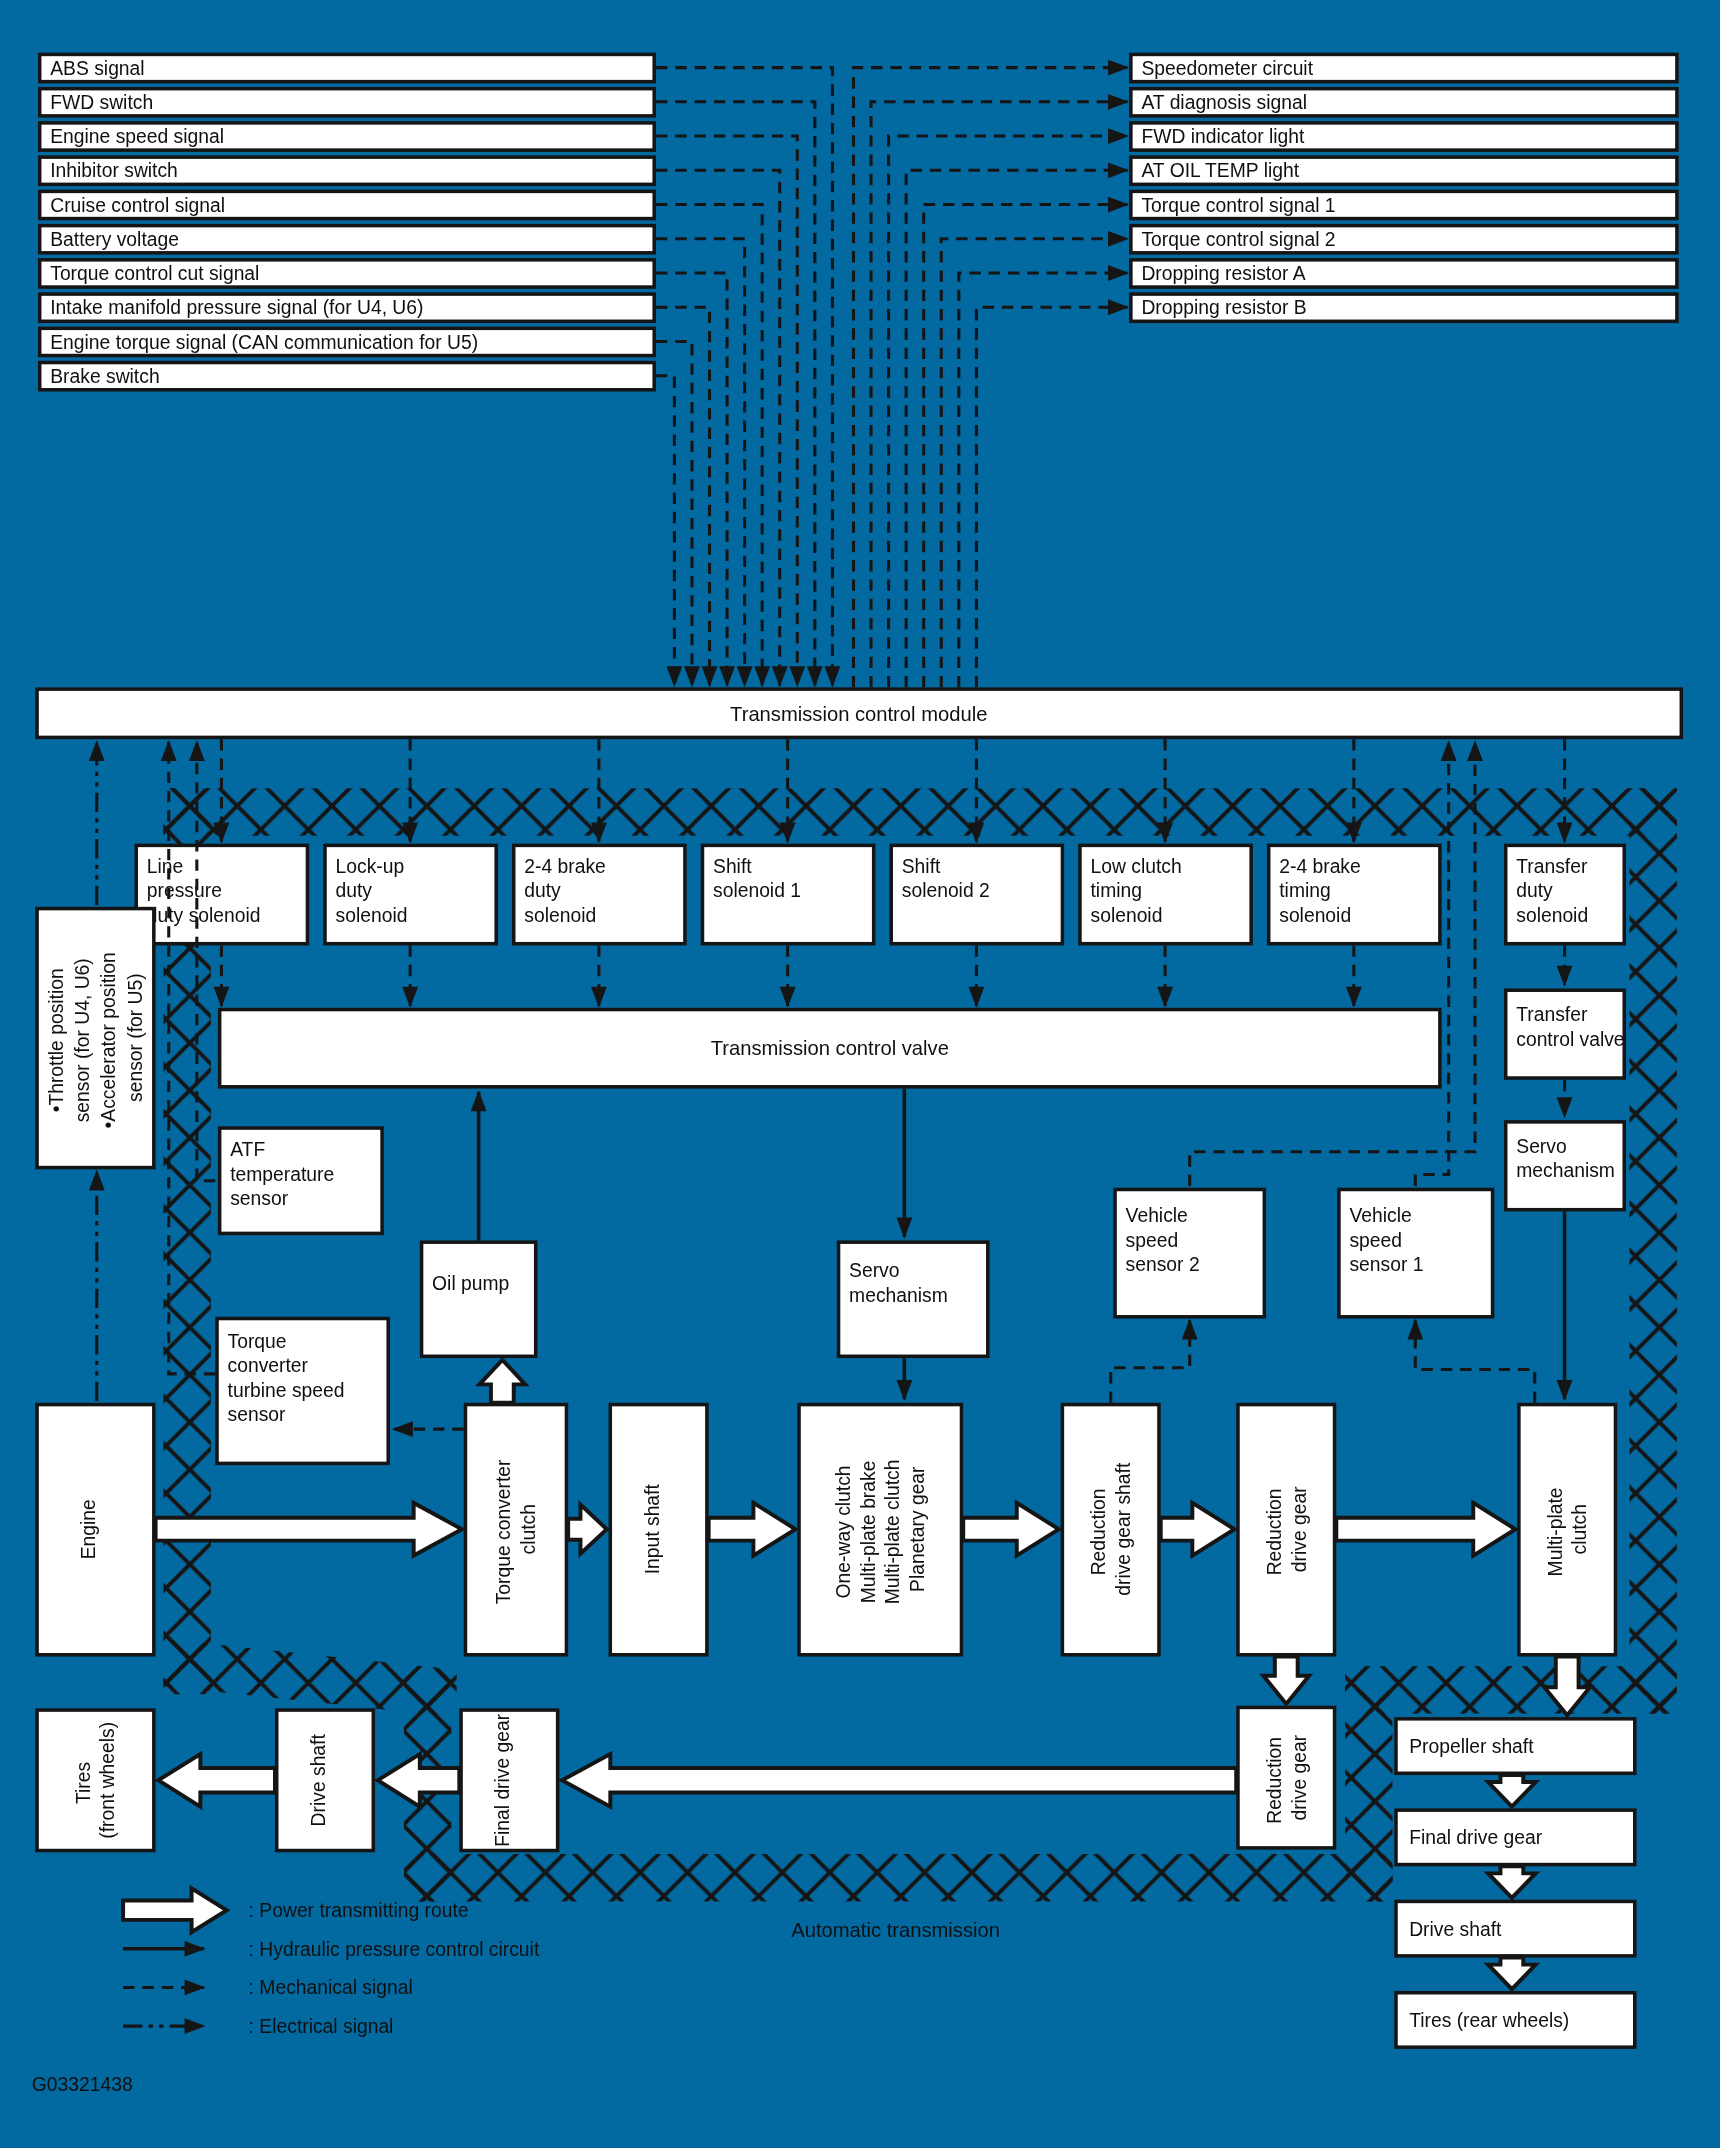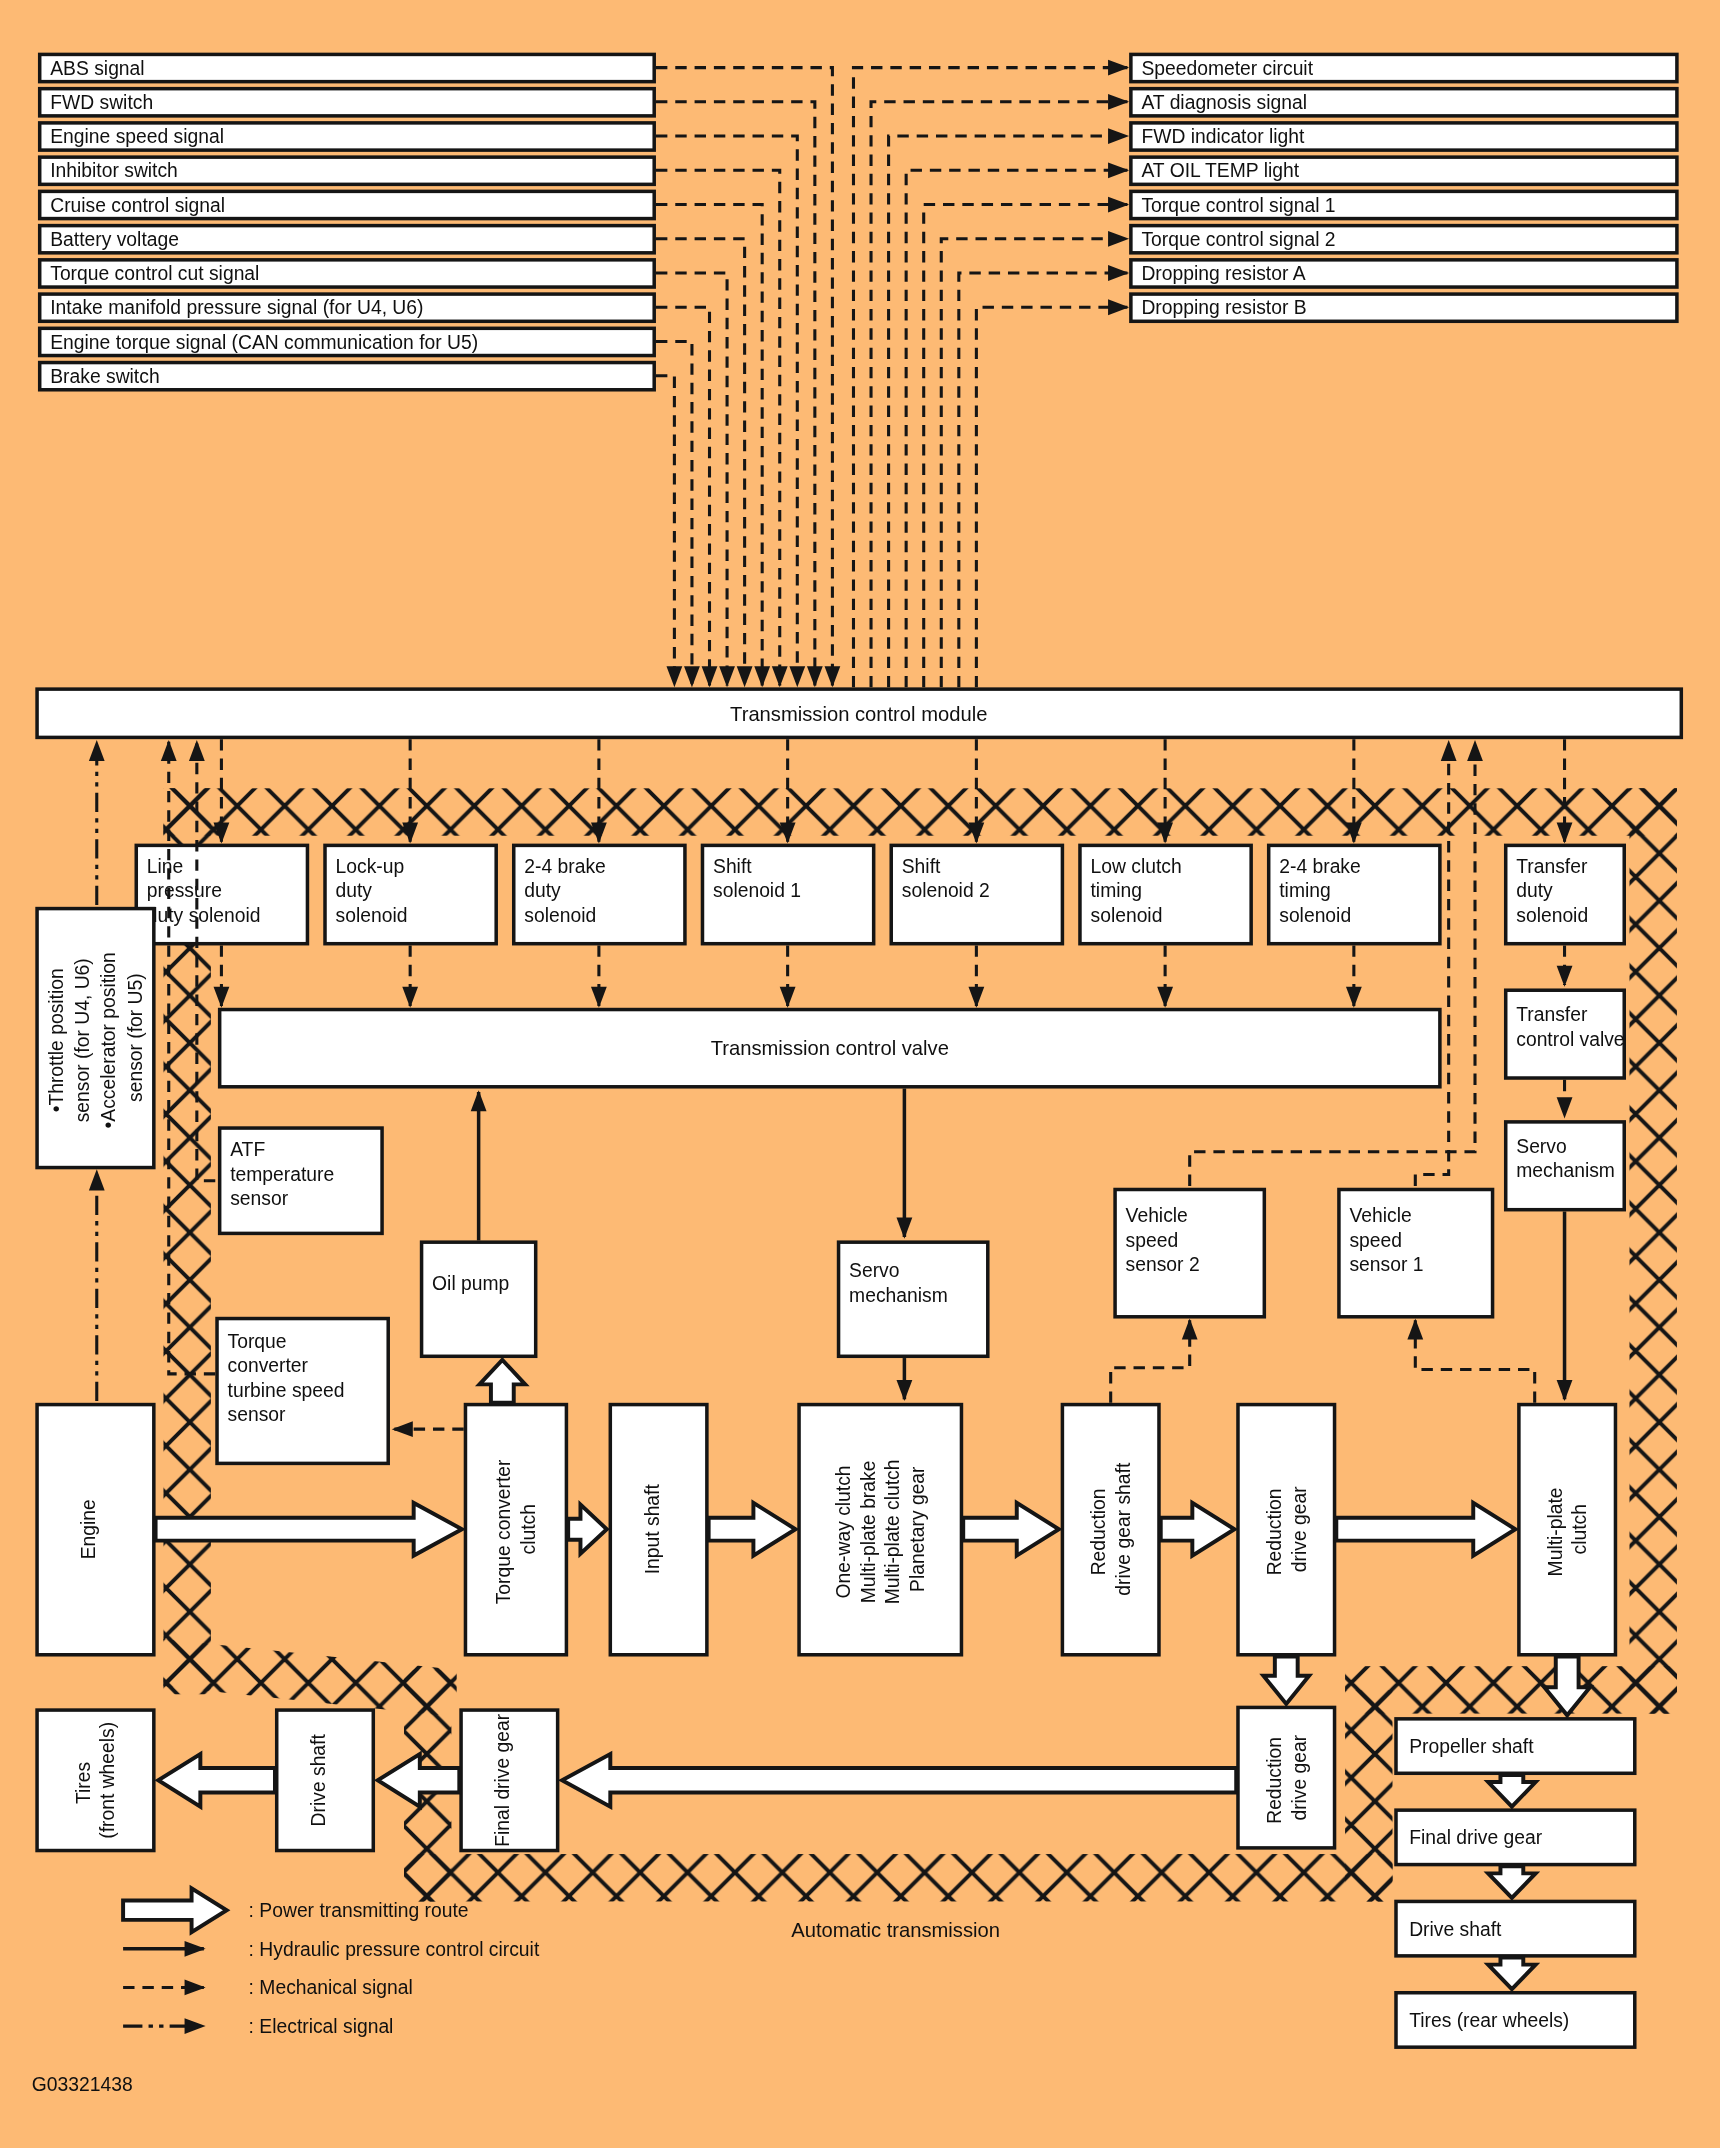--- a/index.html
+++ b/index.html
@@ -1,16 +1,16 @@
 <!DOCTYPE html>
 <html style="font-size:14px"><head>
 <meta charset="utf-8">
 <style>
   html,body{margin:0;padding:0;background:#fff;}
-  #stage{width:1721px;height:2149px;position:relative;background:#fdba74;}
+  #stage{width:1721px;height:2149px;position:relative;background:#0369a1;}
   svg text{font-family:"Liberation Sans",sans-serif;fill:#101010;}
   .lt{font-size:22px;}
   .md{font-size:23px;}
   .bx{fill:#fff;stroke:#151515;stroke-width:4;}
   .dash{fill:none;stroke:#151515;stroke-width:3.5;stroke-dasharray:13 9;}
   .sol{fill:none;stroke:#151515;stroke-width:4;}
   .elec{fill:none;stroke:#151515;stroke-width:3.5;stroke-dasharray:22 7 5 7 5 7;}
   .op{fill:#fff;stroke:#151515;stroke-width:4.5;stroke-linejoin:miter;}
   .hb{fill:url(#xh);stroke:none;}
 </style>

